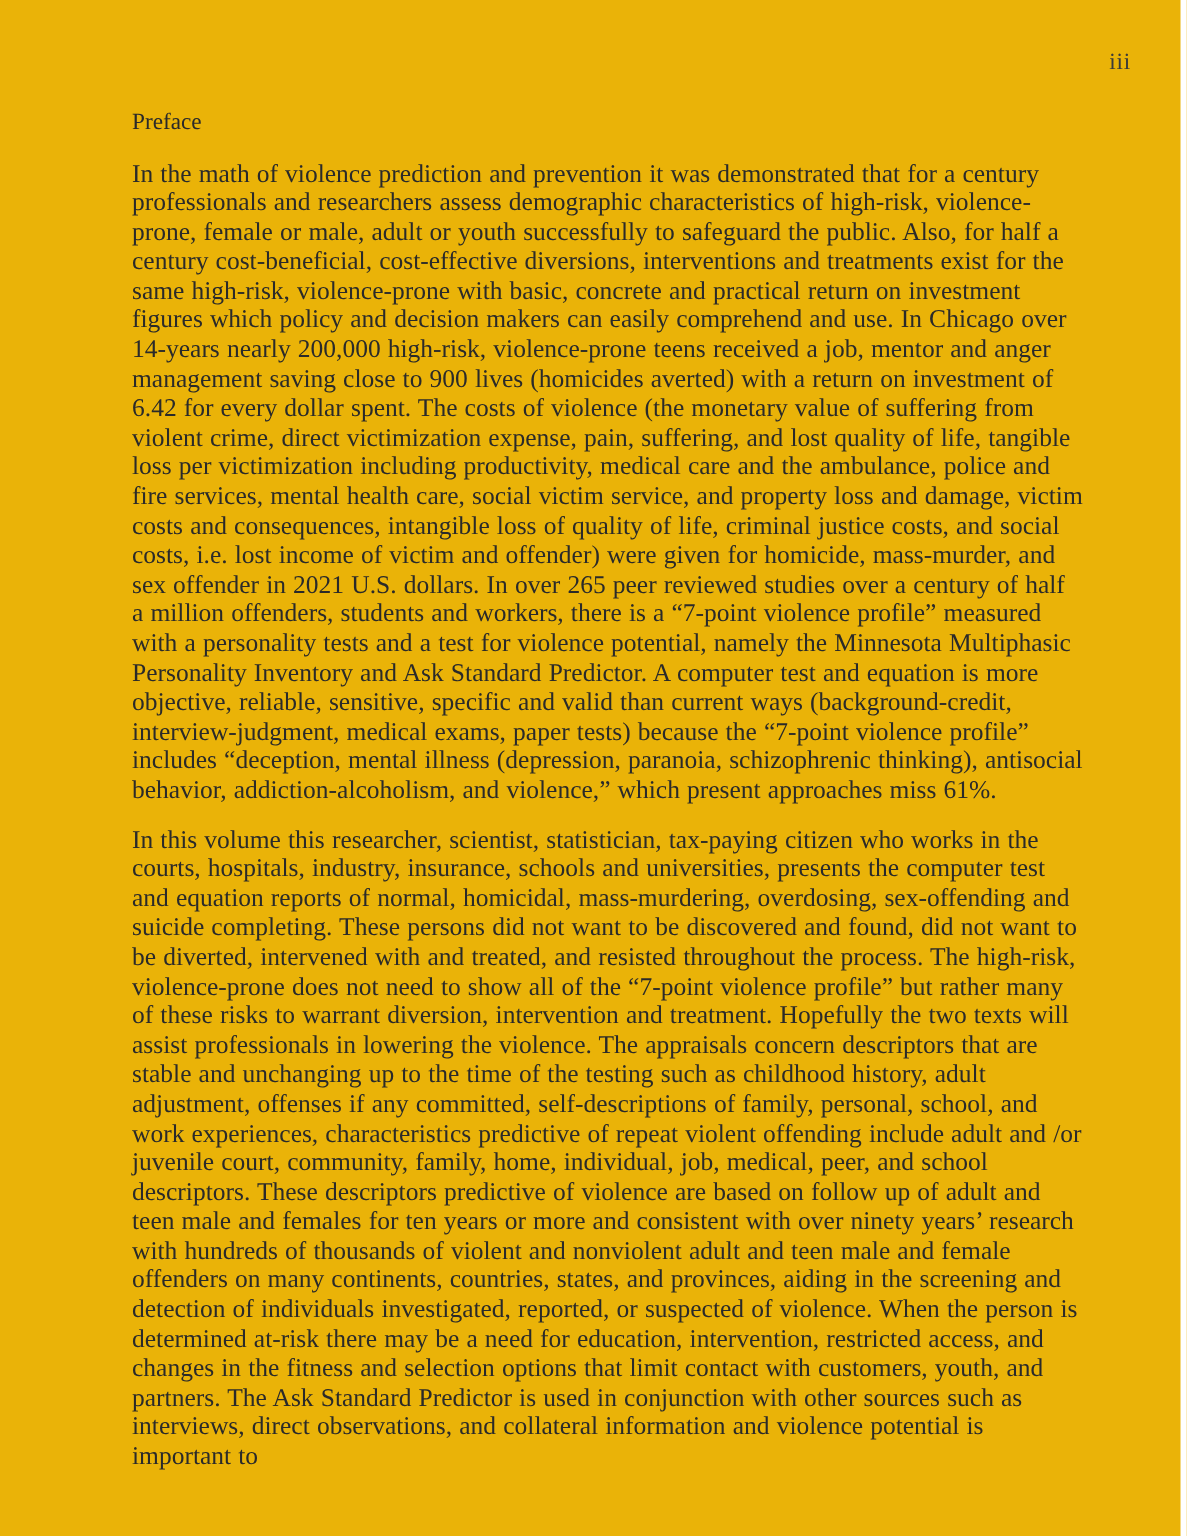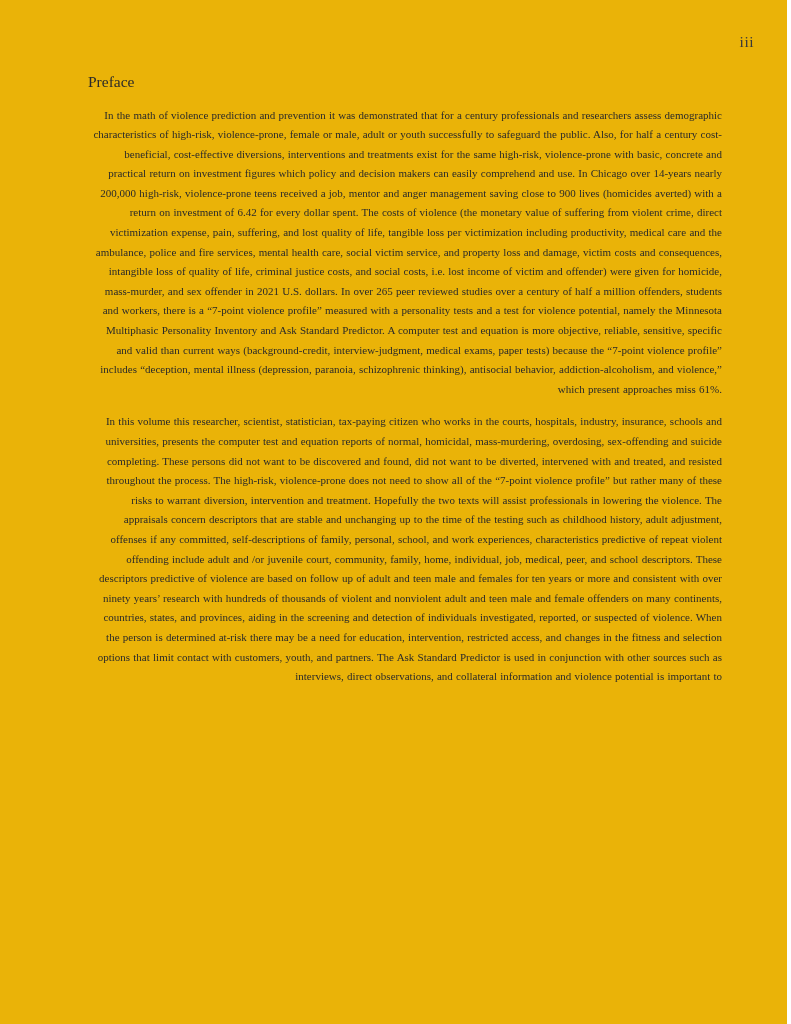--- a/index.html
+++ b/index.html
@@ -30,23 +30,23 @@
     width: 634px;
   }
   .heading {
     font-size: 15.5px;
     font-weight: normal;
     line-height: 19.5px;
     margin-bottom: 14px;
     color: #2a2a2a;
   }
   .body-paragraph {
-    font-size: 11px;
+    font-size: 17px;
     line-height: 19.6px;
-    text-align: right;
+    text-align: left;
     margin-bottom: 13px;
     word-spacing: 0.5px;
     color: #2a2a2a;
   }
 </style>
 </head>
 <body>
 
 <div class="page">
   <div class="page-number">iii</div>

